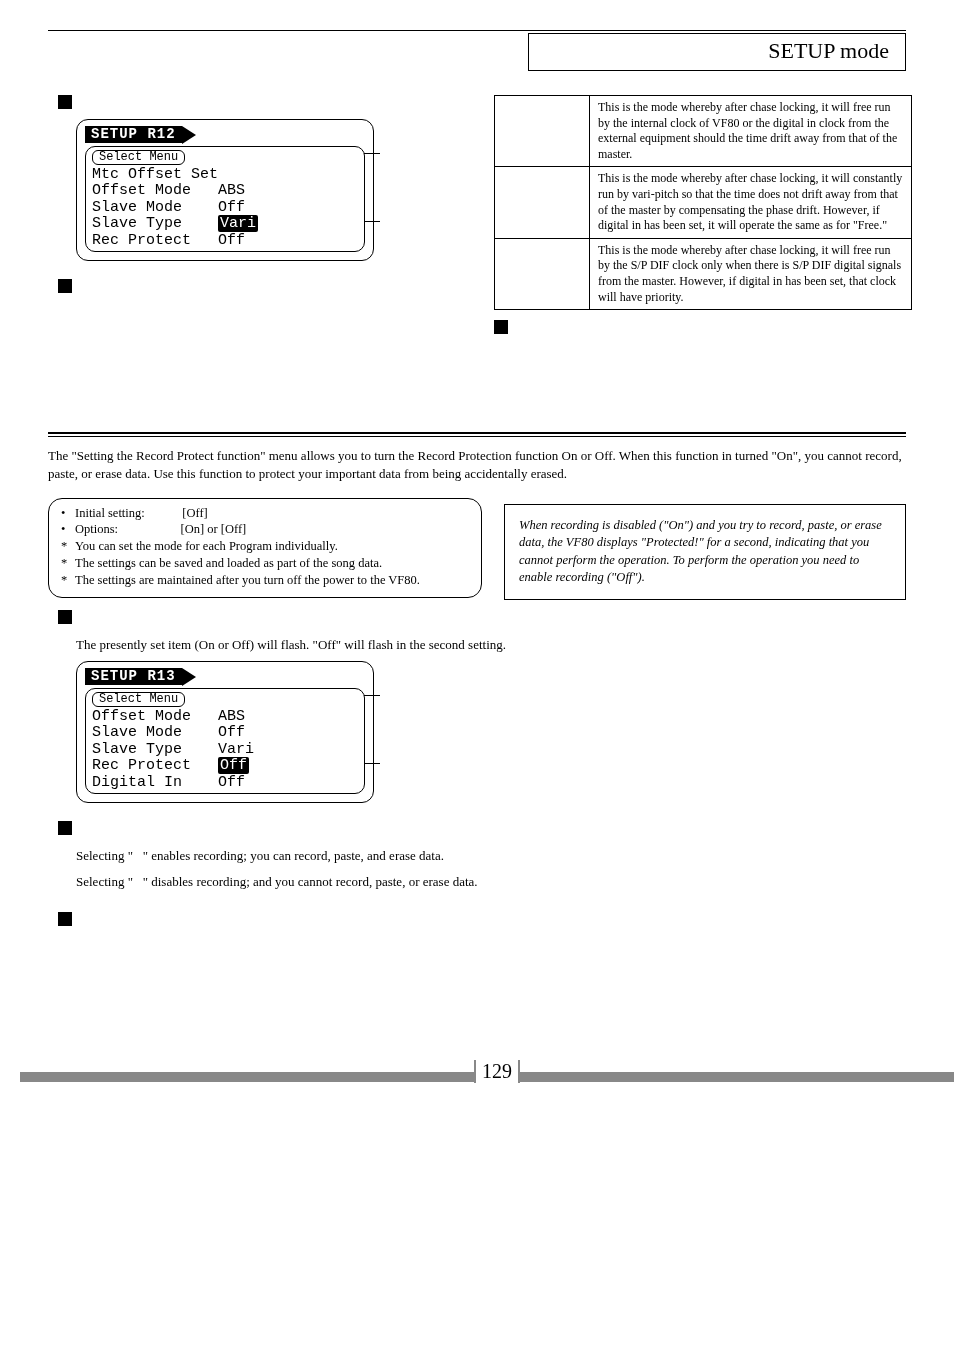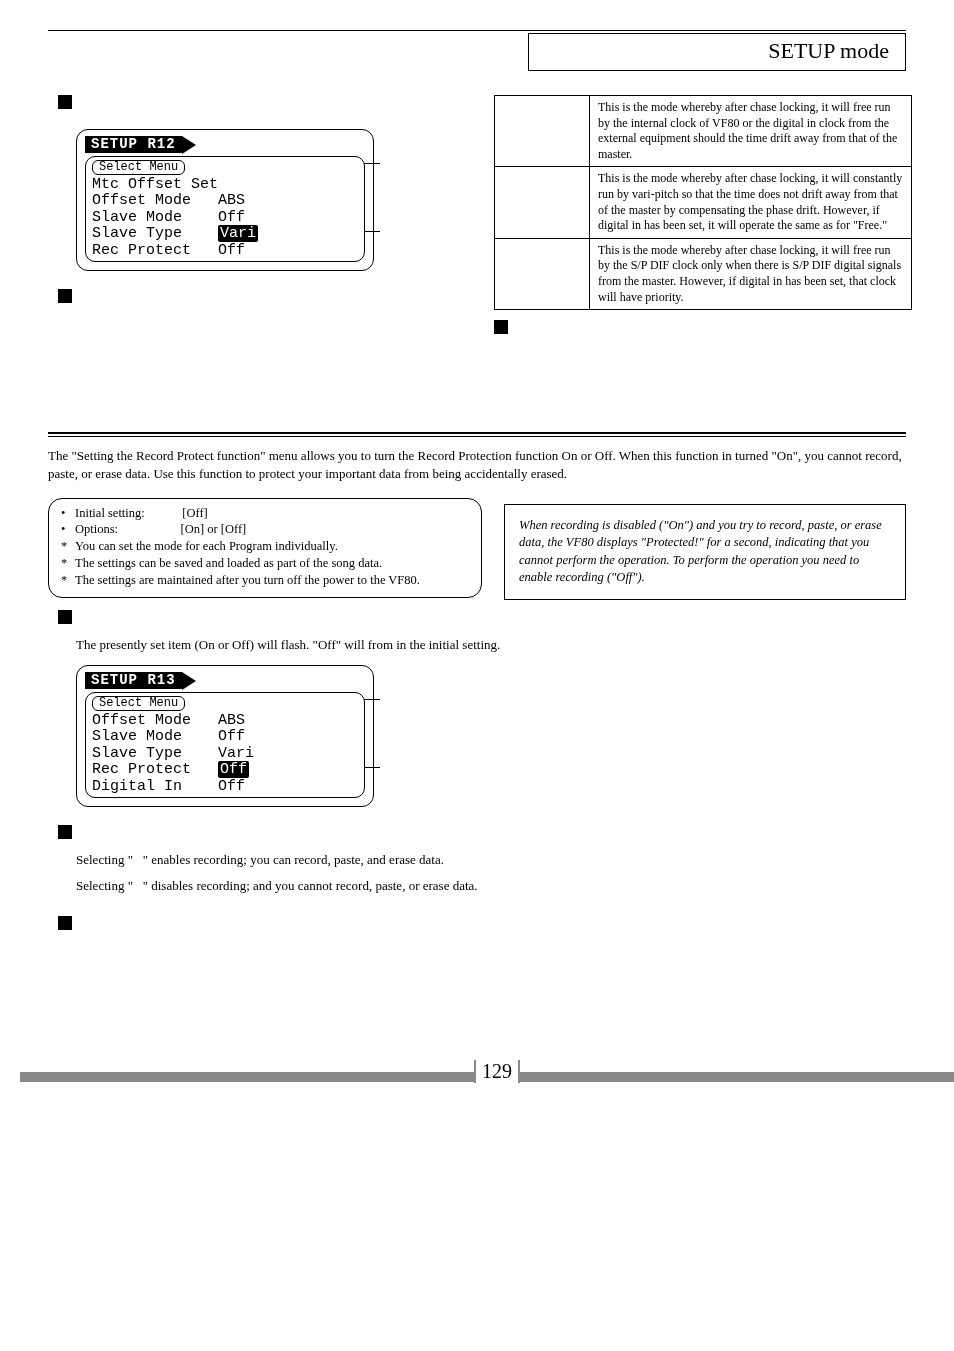--- a/index.html
+++ b/index.html
@@ -52,21 +52,21 @@
     background: #000;
     display: inline-block;
     margin-bottom: 4px;
     margin-left: 10px;
   }
   .para {
     margin: 4px 0 8px 28px;
     line-height: 1.35;
   }
   .lcd {
-    margin: 12px 0 18px 28px;
+    margin: 2px 0 18px 28px;
     border: 1.5px solid #000;
     border-radius: 12px;
     padding: 6px 8px 8px 8px;
     width: 280px;
     font-family: 'Courier New', monospace;
     font-size: 15px;
     line-height: 1.1;
     position: relative;
   }
   .lcd-title {
@@ -281,21 +281,21 @@
       <div class="row">
           <span class="bul">*</span>
           <span>The settings are maintained after you turn off the power to the VF80.</span>
         </div>
     </div>
     <div class="note-box">When recording is disabled ("On") and you try to record, paste, or erase data, the VF80 displays "Protected!" for a second, indicating that you cannot perform the operation. To perform the operation you need to enable recording ("Off").</div>
   </div>
 
   <div style="margin-top:8px;">
     <div class="black-square"></div>
-    <div class="para">The presently set item (On or Off) will flash. "Off" will from in the initial setting.</div>
+    <div class="para">The presently set item (On or Off) will flash. "Off" will flash in the second setting.</div>
 
     <div class="lcd">
       <span class="lcd-title">SETUP R13</span>
       <div class="lcd-inner">
         <div class="lcd-tick" style="top:6px;"></div>
         <span class="lcd-menu-label">Select Menu</span>
         <div class="lcd-row"><span><span>Offset Mode</span>   <span>ABS</span></span></div>
         <div class="lcd-row"><span><span>Slave Mode</span>    <span>Off</span></span></div>
         <div class="lcd-row"><span><span>Slave Type</span>    <span>Vari</span></span></div>
         <div class="lcd-row"><span><span>Rec Protect</span>   <span class="lcd-hl">Off</span></span></div>

